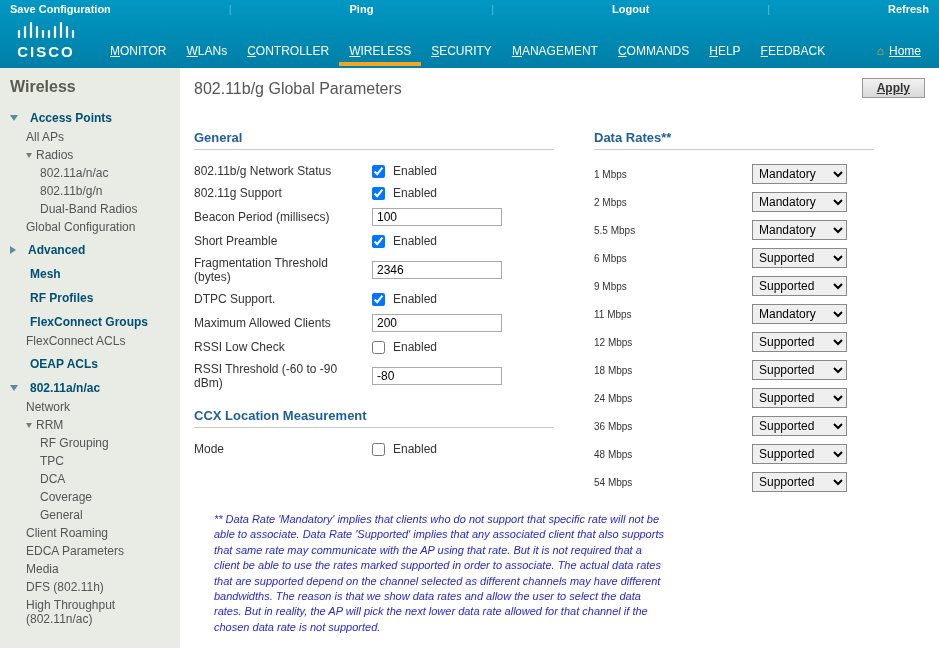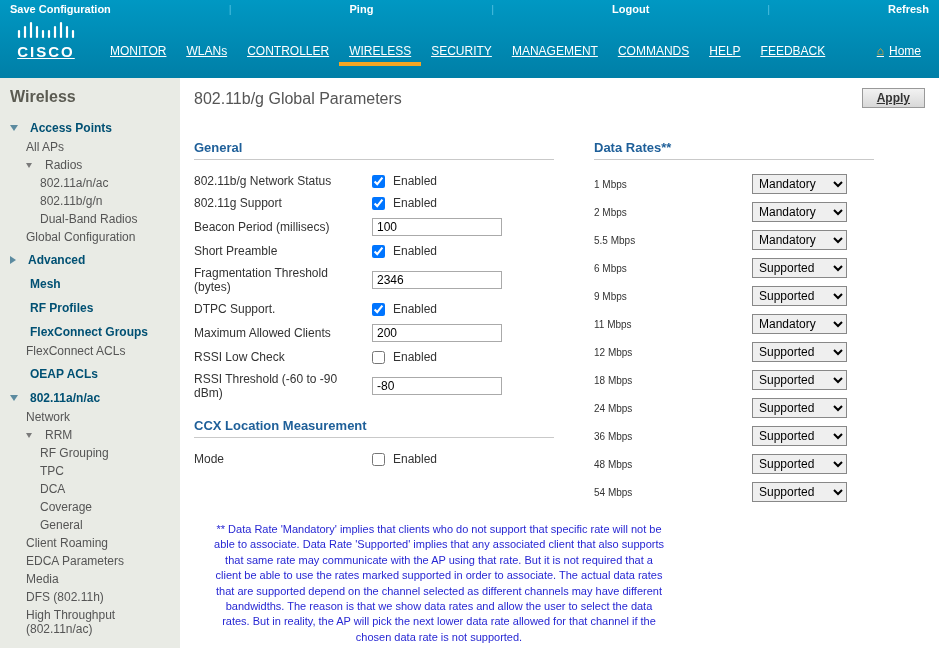--- a/index.html
+++ b/index.html
@@ -4,21 +4,21 @@
 <style>
 * { box-sizing: border-box; margin: 0; padding: 0; }
 body { font-family: Arial, Helvetica, sans-serif; font-size: 12px; color: #333; background: #fff; width: 939px; }
 a { text-decoration: none; cursor: pointer; }
 
 
 .header { background: linear-gradient(#0098c3, #007fa7); color: #fff; }
 .header-top { display: flex; justify-content: space-between; align-items: center; padding: 3px 10px 4px; font-size: 11px; gap: 6px; }
 .header-top a { color: #fff; font-weight: bold; }
 .header-top .sep { color: #4fc0e0; }
-.header-main { display: flex; align-items: flex-end; padding: 0 12px 12px 16px; text-decoration: underline; }
+.header-main { display: flex; align-items: flex-end; padding: 0 12px 2px 16px; }
 .cisco-logo { display: flex; flex-direction: column; align-items: center; padding-bottom: 6px; margin-right: 24px; }
 .cisco-bars { width: 60px; height: 22px; }
 .cisco-text { font-size: 15px; letter-spacing: 2px; font-weight: bold; margin-top: 2px; }
 .nav { display: flex; gap: 0; flex: 1; font-size: 12px; }
 .nav-item { padding: 0 10px 8px; color: #fff; font-weight: normal; cursor: pointer; position: relative; }
 .nav-item span { text-decoration: underline; }
 .nav-item.active::after { content:""; position:absolute; left:0; right:0; bottom:0; height:4px; background:#f6a623; }
 .nav-home { margin-left: auto; padding: 0 6px 8px; display:flex; align-items:center; gap:5px; color:#fff; }
 .home-icon { color:#f6a623; font-size:12px; }
 
@@ -30,21 +30,21 @@
 
 .sidebar h1 { font-size: 16px; color: #5b5b52; font-weight: bold; margin-bottom: 12px; }
 .side-group { margin-bottom: 4px; }
 .side-header { display:flex; align-items:center; gap:12px; color:#005073; font-weight:bold; font-size:12px; padding: 3px 0; cursor:pointer; }
 .tri { width:0; height:0; display:inline-block; }
 .tri-down { border-left:4px solid transparent; border-right:4px solid transparent; border-top:6px solid #5c8ba0; }
 .tri-right { border-top:4px solid transparent; border-bottom:4px solid transparent; border-left:6px solid #5c8ba0; }
 .tri-down-sm { border-left:3px solid transparent; border-right:3px solid transparent; border-top:5px solid #7a7a7a; }
 .side-sub { padding-left: 16px; }
 .side-sub a, .side-sub div.sub-label { display:block; color:#555; padding: 2px 0; font-size:12px; }
-.side-sub .sub-group-head { display:flex; align-items:center; gap:13px; color:#555; padding:2px 0; cursor:pointer; }
+.side-sub .sub-group-head { display:flex; align-items:center; gap:4px; color:#555; padding:2px 0; cursor:pointer; }
 .side-sub2 { padding-left: 14px; }
 
 
 .page-head { display:flex; align-items:flex-end; justify-content:space-between; margin-bottom:32px; }
 .page-title { font-size:16px; color:#555; }
 .apply-btn { background: linear-gradient(#f2f2f2,#d8d8d8); border:1px solid #999; padding:2px 14px; font-size:12px; font-weight:bold; text-decoration:underline; color:#333; cursor:pointer; }
 
 .columns { display:flex; gap:40px; }
 .col { }
 .col-left { width: 360px; }
@@ -53,21 +53,21 @@
 .form-row { display:flex; align-items:center; padding:4px 0; gap:8px; }
 .form-label { width: 170px; color:#333; font-size:12px; }
 .form-input { width: 130px; padding:1px 4px; font-size:12px; border:1px solid #aaa; }
 .form-check { }
 .enabled-txt { font-size:12px; color:#333; }
 
 .rate-row { display:flex; align-items:center; padding:4px 0; gap:8px; }
 .rate-label { width: 150px; color:#333; font-size:10px; }
 .rate-select { padding:1px 2px; font-size:12px; border:1px solid #888; background:#efefef; width:95px; }
 
-.footnote { color:#2727d3; font-size:11px; line-height:1.4; margin-top:16px; max-width:470px; padding-left:20px;text-align:center; }
+.footnote { color:#2727d3; font-style:italic; font-size:11px; line-height:1.4; margin-top:16px; max-width:470px; padding-left:20px; }
 </style>
 </head>
 <body>
 
 <div class="header">
   <div class="header-top">
     <a>Save Configuration</a>
     <span class="sep">|</span>
     <a>Ping</a>
     <span class="sep">|</span>

